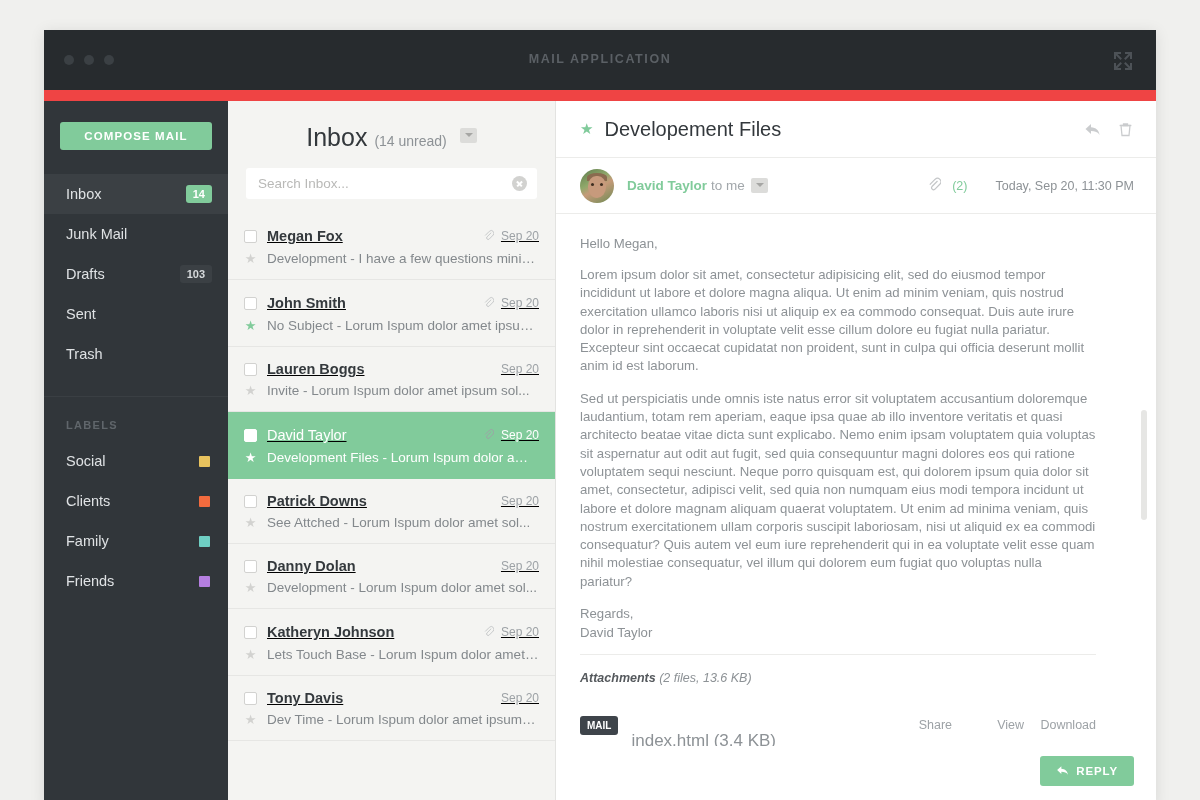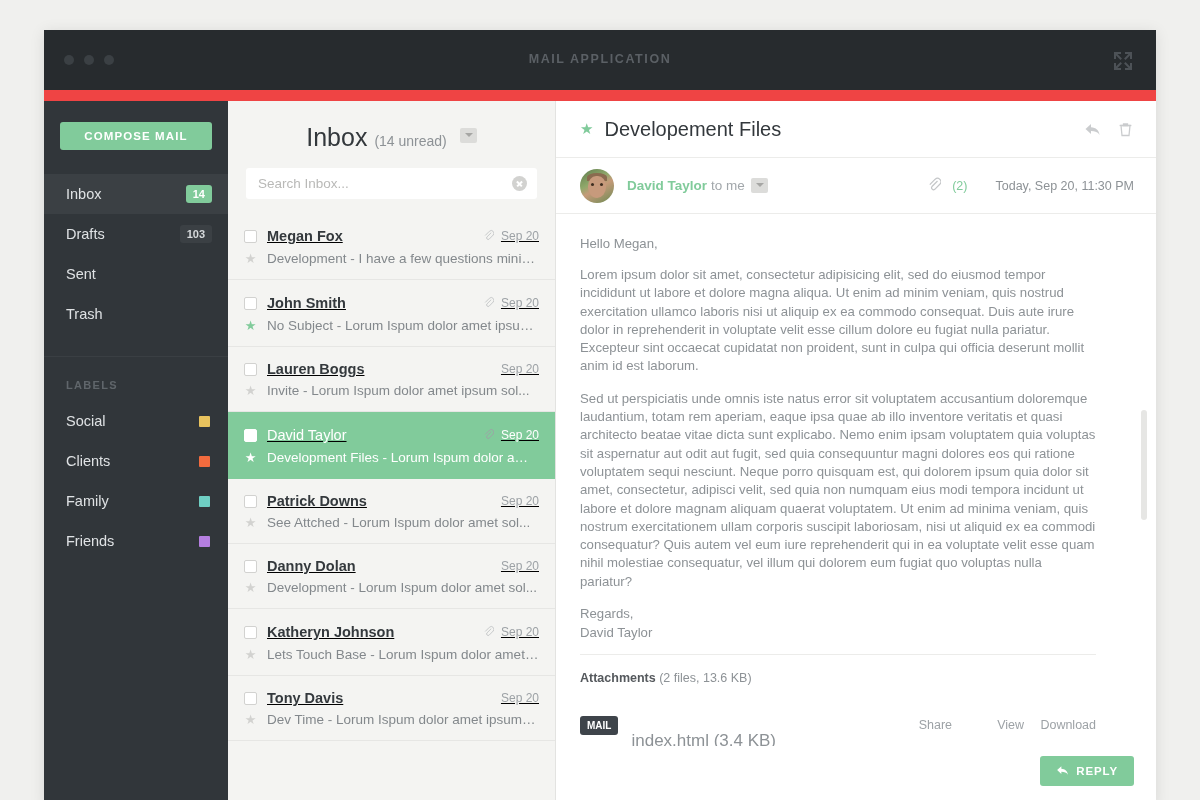--- a/index.html
+++ b/index.html
@@ -219,21 +219,21 @@
   .att-count { font-size: 12.5px; color: #81cb9b; }
   .when { font-size: 12.5px; color: #8d9296; margin-left: 20px; }
 
   .msg-body { flex: 1; padding: 22px 60px 10px 24px; overflow: hidden; position: relative; }
   .msg-body p { font-size: 13.2px; line-height: 18.3px; color: #8d9296; margin-bottom: 14px; }
   .greeting { font-size: 13.2px; color: #8d9296; margin-bottom: 15px; }
   .sig { font-size: 13.2px; line-height: 18.6px; color: #8d9296; }
 
   .attachments { border-top: 1px solid #ececea; margin-top: 12px; padding-top: 16px; }
   .att-title { font-size: 12.5px; color: #55595d; font-weight: bold; margin-bottom: 14px; }
-  .att-title span { font-weight: normal; color: #8d9296; }
+  .att-title span { font-weight: normal; color: #8d9296; font-style: italic; }
   .att-row { display: flex; align-items: center; margin-bottom: 9px; }
   .ftype {
     background: #3e444a; color: #fff; font-size: 10px; font-weight: bold;
     padding: 4px 7px; border-radius: 3px; min-width: 38px; text-align: center;
   }
   .fname { margin-left: 13px; font-size: 17px; color: #3e444a; font-weight: bold; margin-top: 32px; }
   .fname span { font-weight: normal; color: #8d9296; }
   .att-actions { margin-left: auto; display: flex; }
   .att-actions a {
     font-size: 12.5px; color: #9da2a6; text-decoration: none;
@@ -281,20 +281,23 @@
   <div class="body-row">
 
     <div class="sidebar">
       <button class="compose-btn">COMPOSE MAIL</button>
       <div id="nav-list">
           <div class="nav-item active">
             <span>Inbox</span>
             <span class="badge green">14</span>
           </div>
           <div class="nav-item">
+            <span>Junk Mail</span>
+          </div>
+          <div class="nav-item">
             <span>Drafts</span>
             <span class="badge dark">103</span>
           </div>
           <div class="nav-item">
             <span>Sent</span>
           </div>
           <div class="nav-item">
             <span>Trash</span>
           </div>
         </div>

